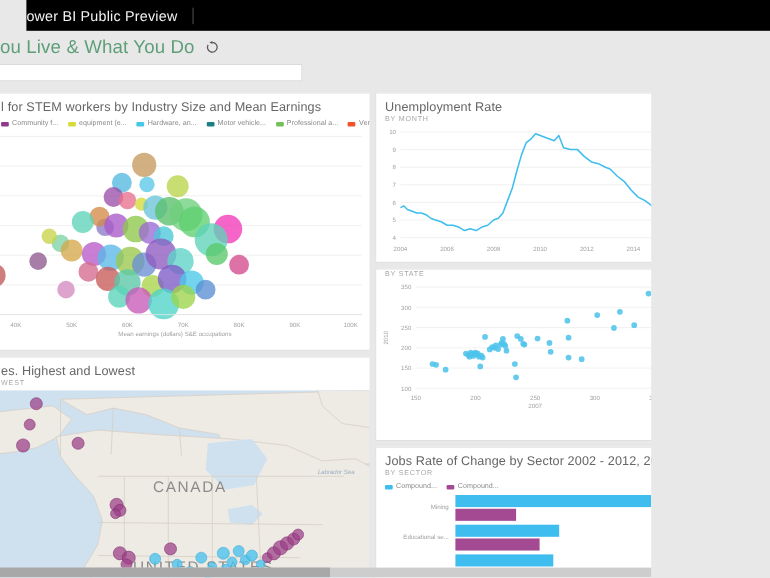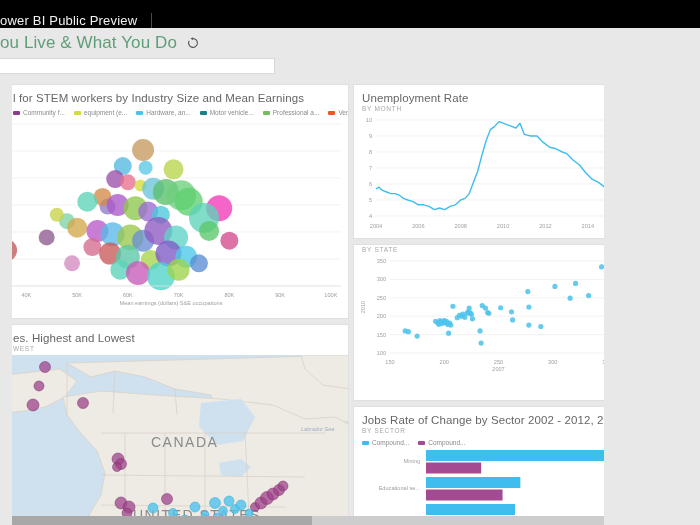--- a/index.html
+++ b/index.html
@@ -6,21 +6,21 @@
   html, body { width:700px; height:525px; overflow:hidden; }
   body {
     font-family: "Liberation Sans", sans-serif;
     background:#e8e8e8;
     color:#444;
     font-size:11px;
   }
 
   
   .tabbar {
-    height:28px; background:#000; display:flex; align-items:flex-end;
+    height:28px; background:#000; display:flex; align-items:center;margin-left:24px;
   }
   .tabbar .tab {
     display:flex; align-items:center; padding:0 14px 0 0;
     color:#f2f2f2; font-size:13px; letter-spacing:.2px;
     border-right:1px solid #4a4a4a;
     white-space:nowrap;
   }
   .tabbar .rest { flex:1; }
 
   
@@ -37,21 +37,21 @@
   
   .filterbar { height:26px; padding:0 0 0 0; }
   .filterbox {
     height:16px; width:277px; background:#fff;
     border:1px solid #d7d7d7; margin-left:-2px;
   }
 
   
   .canvas {
     position:relative; height:441px; width:592px; background:#e8e8e8;
-    padding:0; overflow:hidden;margin-left:12px;
+    padding:0; overflow:hidden;
   }
   .tile {
     position:absolute; background:#fff; overflow:hidden;
     border:1px solid #e0e0e0;
   }
   .tile-title {
     font-size:11.5px; color:#666; padding:7px 8px 0 8px;
     white-space:nowrap; overflow:hidden; letter-spacing:.1px;
   }
   .tile-sub {

